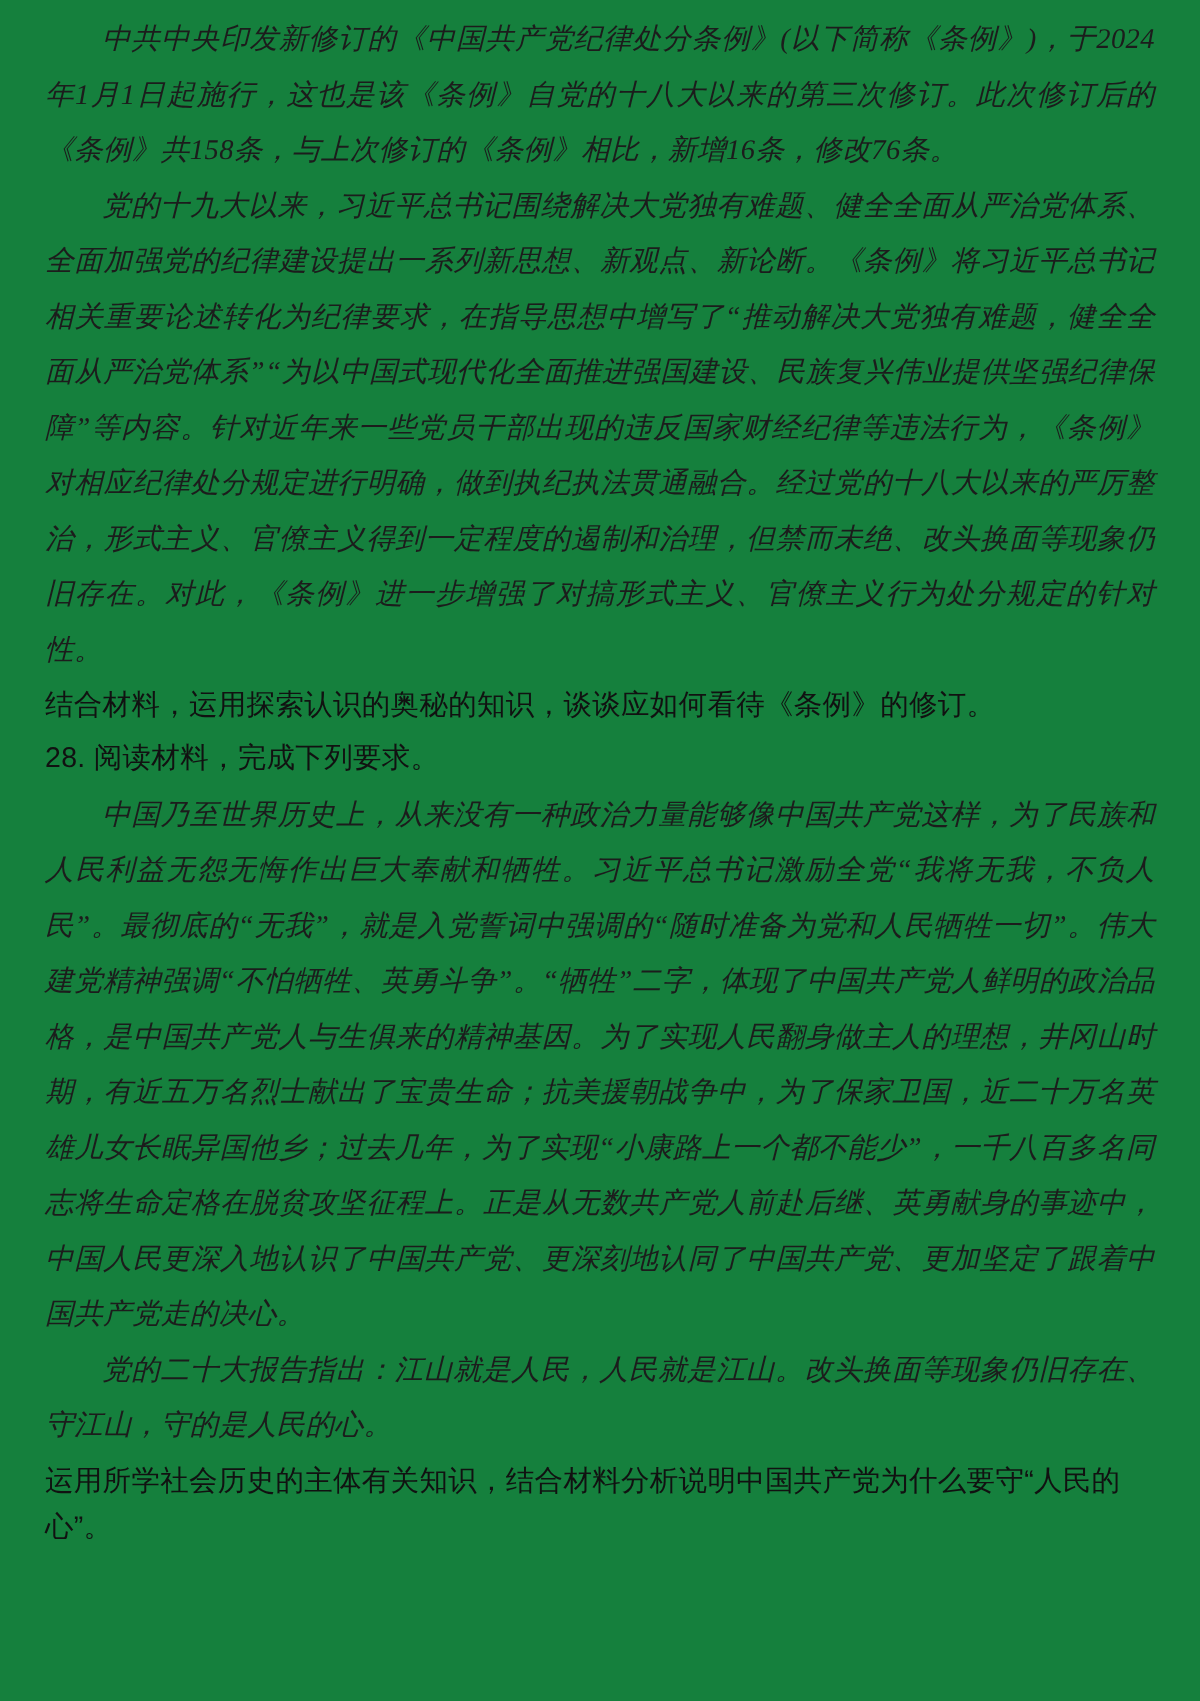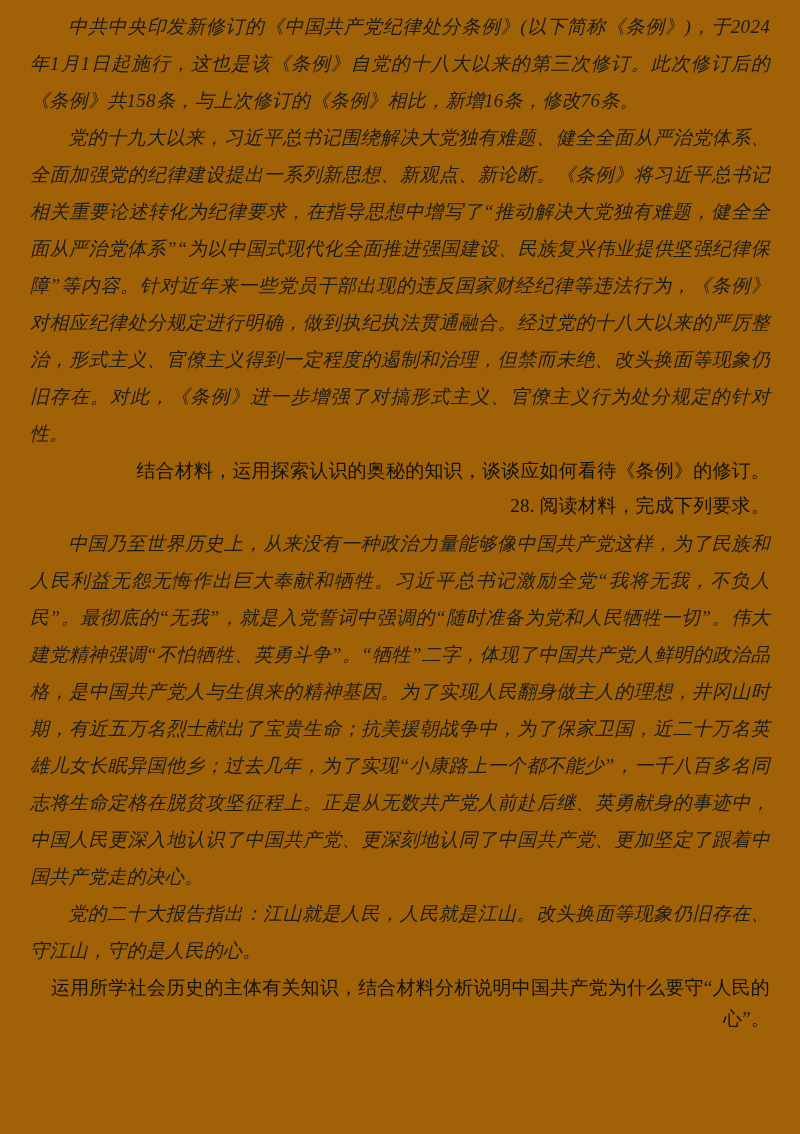--- a/index.html
+++ b/index.html
@@ -3,47 +3,47 @@
 <meta charset="utf-8">
 <style>
   html, body {
     margin: 0;
     padding: 0;
     background: #ffffff;
   }
   .page {
     width: 800px;
     height: 1134px;
-    background: #a16207;
+    background: #15803d;
     box-sizing: border-box;
     padding: 8px 30px 0 30px;
     overflow: hidden;
   }
   p {
     margin: 0;
     padding: 0;
   }
   .kai {
     font-family: "Liberation Serif", "DejaVu Serif", serif;
     font-style: italic;
     font-size: 19px;
     line-height: 37px;
     color: #1c1c1c;
     text-align: justify;
     text-justify: inter-ideograph;
     text-indent: 2em;
     letter-spacing: 0.3px;
   }
   .hei {
-    font-family: Liberation Serif, serif;
+    font-family: Liberation Sans, sans-serif;
     font-style: normal;
     font-size: 19px;
     line-height: 31px;
     color: #111111;
-    text-align: right;
+    text-align: left;
     text-indent: 0;
     margin: 3px 0 4px 0;
     letter-spacing: 0.2px;
   }
 </style>
 </head>
 <body>
 
 <div class="page">
   <p class="kai">中共中央印发新修订的《中国共产党纪律处分条例》(以下简称《条例》)，于2024年1月1日起施行，这也是该《条例》自党的十八大以来的第三次修订。此次修订后的《条例》共158条，与上次修订的《条例》相比，新增16条，修改76条。</p>

